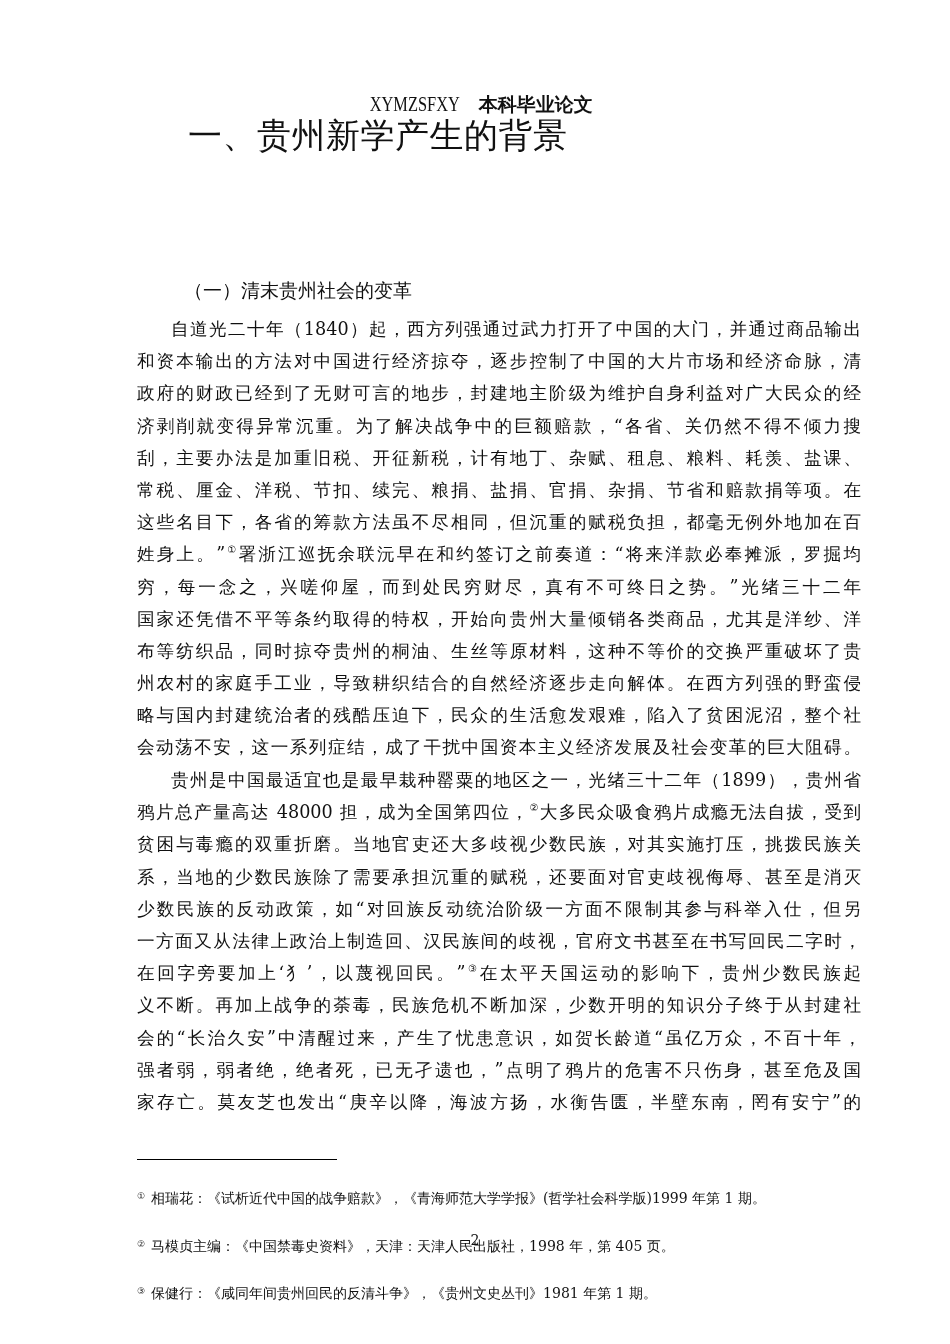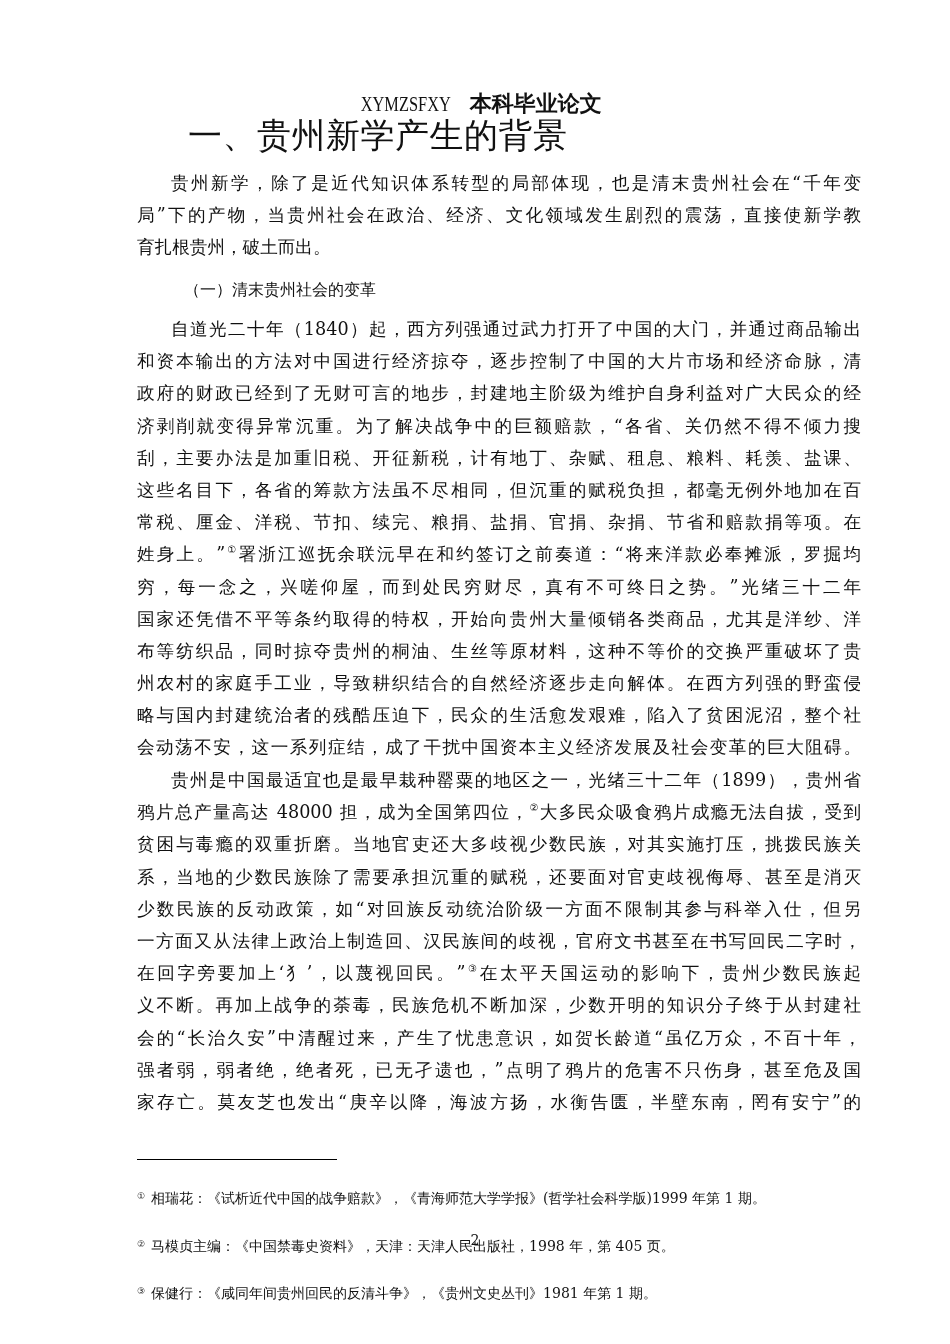--- a/index.html
+++ b/index.html
@@ -3,25 +3,25 @@
 <meta charset="utf-8">
 <style>
   html, body { margin: 0; padding: 0; background: #ffffff; }
   body { width: 950px; height: 1344px; position: relative; overflow: hidden;
          font-family: "DejaVu Serif", "Liberation Serif", serif; color: #111; }
   .page { position: absolute; left: 0; top: 0; width: 950px; height: 1344px; background: #fff; }
   .header { position: absolute; top: 92px; left: 0; width: 950px; text-align: center;
             font-size: 19px; line-height: 24px; }
   .header .latin { font-family: "Liberation Serif", serif; font-size: 21px; transform: scaleX(0.78);
                    display: inline-block; letter-spacing: 0px; }
-  .header .cn { font-family: "DejaVu Sans", sans-serif; font-weight: bold; font-size: 22px; }
+  .header .cn { font-family: "DejaVu Sans", sans-serif; font-weight: bold; font-size: 19px; }
   .h1 { position: absolute; top: 118px; left: 188px; font-family: "DejaVu Sans", sans-serif;
         font-size: 34px; line-height: 34px; letter-spacing: 0.5px; }
   .h2 { position: absolute; top: 274px; left: 184px; font-family: "DejaVu Sans", sans-serif;
-        font-size: 16px; line-height: 32px; }
+        font-size: 19px; line-height: 32px; }
   .para { position: absolute; left: 137px; width: 724px; font-size: 17.6px; line-height: 32.2px; }
   .para .ln { display: block; white-space: nowrap; height: 32.2px; text-align: justify;
               text-align-last: justify; }
   .para .ln.last { text-align-last: left; }
   .para .ln.ind { padding-left: 34px; }
   sup.fn { font-size: 10px; vertical-align: 7px; line-height: 0; }
   .rule { position: absolute; left: 137px; top: 1159px; width: 200px; border-top: 1px solid #000; }
   .footnotes { position: absolute; left: 137px; top: 1162px; width: 740px; font-size: 14px; line-height: 21.5px; }
   .footnotes .fn-item { white-space: nowrap; margin-top: 24px; }
   .footnotes .mark { font-size: 9px; vertical-align: 4px; margin-right: 6px; }
@@ -32,36 +32,31 @@
 
 <div class="page">
 
   <div class="header">
     <span class="latin">XYMZSFXY</span>
     <span class="cn">本科毕业论文</span>
   </div>
 
   <div class="h1">一、贵州新学产生的背景</div>
 
-  <div class="para" style="top:167px;">
-    <span class="ln ind">贵州新学，除了是近代知识体系转型的局部体现，也是清末贵州社会在“千年变</span>
-    <span class="ln">局”下的产物，当贵州社会在政治、经济、文化领域发生剧烈的震荡，直接使新学教</span>
-    <span class="ln last">育扎根贵州，破土而出。</span>
-  </div>
 
   <div class="h2">（一）清末贵州社会的变革</div>
 
   <div class="para" style="top:313px;">
     <span class="ln ind">自道光二十年（1840）起，西方列强通过武力打开了中国的大门，并通过商品输出</span>
     <span class="ln">和资本输出的方法对中国进行经济掠夺，逐步控制了中国的大片市场和经济命脉，清</span>
     <span class="ln">政府的财政已经到了无财可言的地步，封建地主阶级为维护自身利益对广大民众的经</span>
     <span class="ln">济剥削就变得异常沉重。为了解决战争中的巨额赔款，“各省、关仍然不得不倾力搜</span>
     <span class="ln">刮，主要办法是加重旧税、开征新税，计有地丁、杂赋、租息、粮料、耗羡、盐课、</span>
+    <span class="ln">常税、厘金、洋税、节扣、续完、粮捐、盐捐、官捐、杂捐、节省和赔款捐等项。在</span>
     <span class="ln">这些名目下，各省的筹款方法虽不尽相同，但沉重的赋税负担，都毫无例外地加在百</span>
-    <span class="ln">常税、厘金、洋税、节扣、续完、粮捐、盐捐、官捐、杂捐、节省和赔款捐等项。在</span>
     <span class="ln"><span>姓身上。”</span><sup class="fn">①</sup><span>署浙江巡抚余联沅早在和约签订之前奏道：“将来洋款必奉摊派，罗掘均</span></span>
     <span class="ln">穷，每一念之，兴嗟仰屋，而到处民穷财尽，真有不可终日之势。”光绪三十二年</span>
     <span class="ln">国家还凭借不平等条约取得的特权，开始向贵州大量倾销各类商品，尤其是洋纱、洋</span>
     <span class="ln">布等纺织品，同时掠夺贵州的桐油、生丝等原材料，这种不等价的交换严重破坏了贵</span>
     <span class="ln">州农村的家庭手工业，导致耕织结合的自然经济逐步走向解体。在西方列强的野蛮侵</span>
     <span class="ln">略与国内封建统治者的残酷压迫下，民众的生活愈发艰难，陷入了贫困泥沼，整个社</span>
     <span class="ln">会动荡不安，这一系列症结，成了干扰中国资本主义经济发展及社会变革的巨大阻碍。</span>
   </div>
 
   <div class="para" style="top:764px;">

